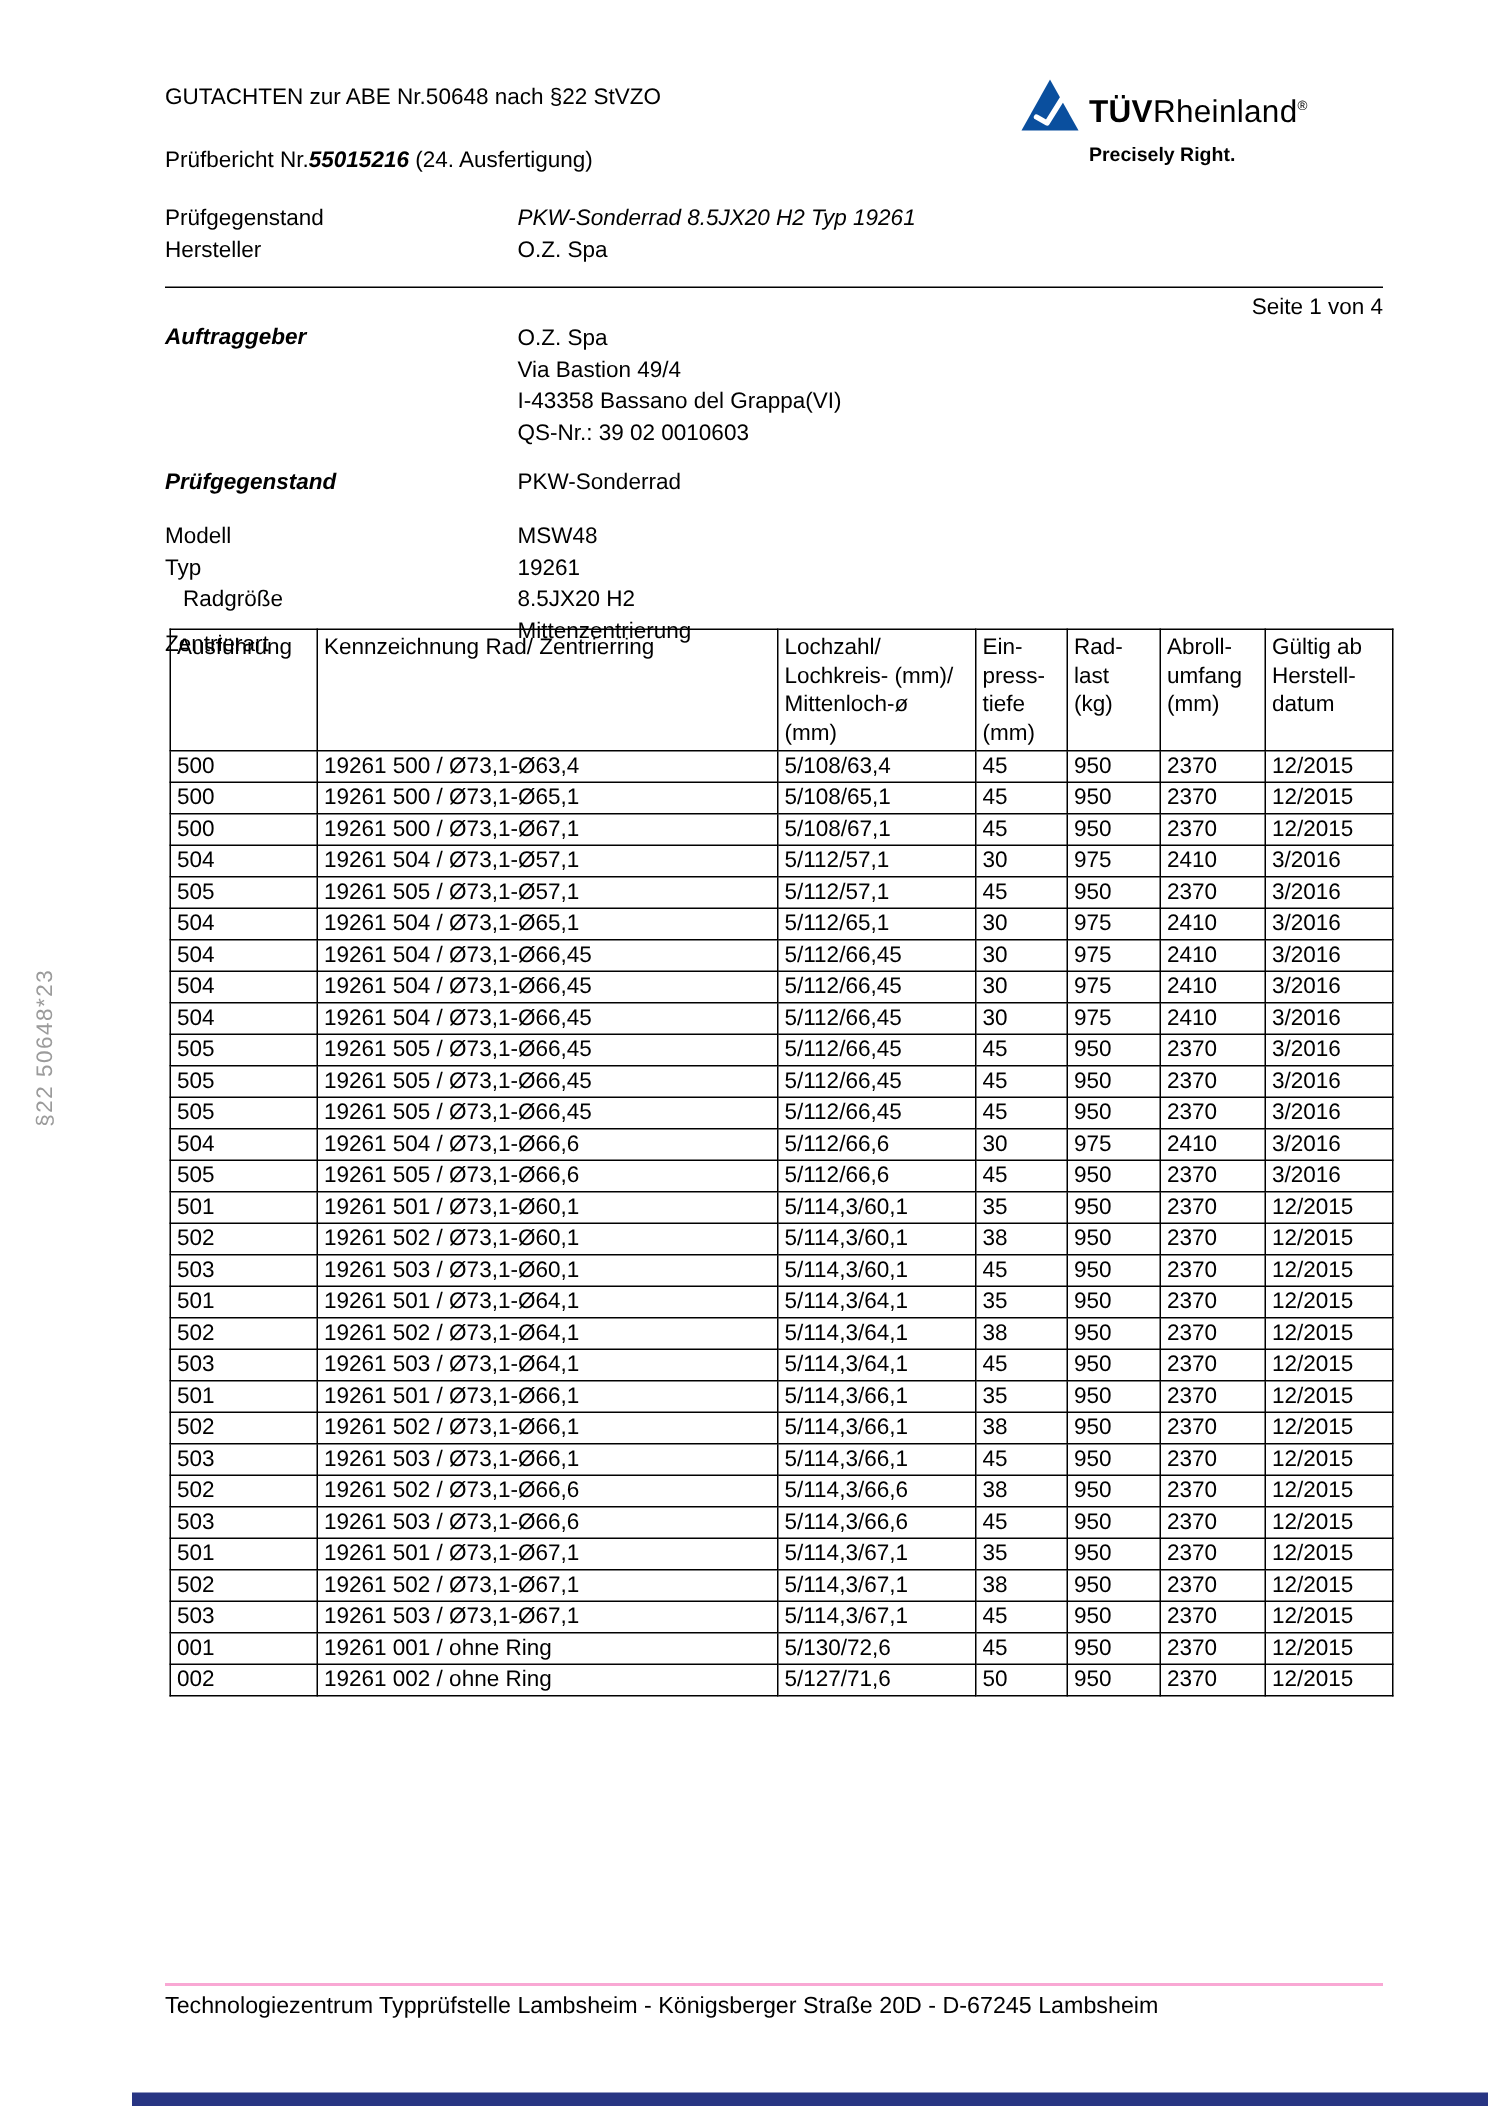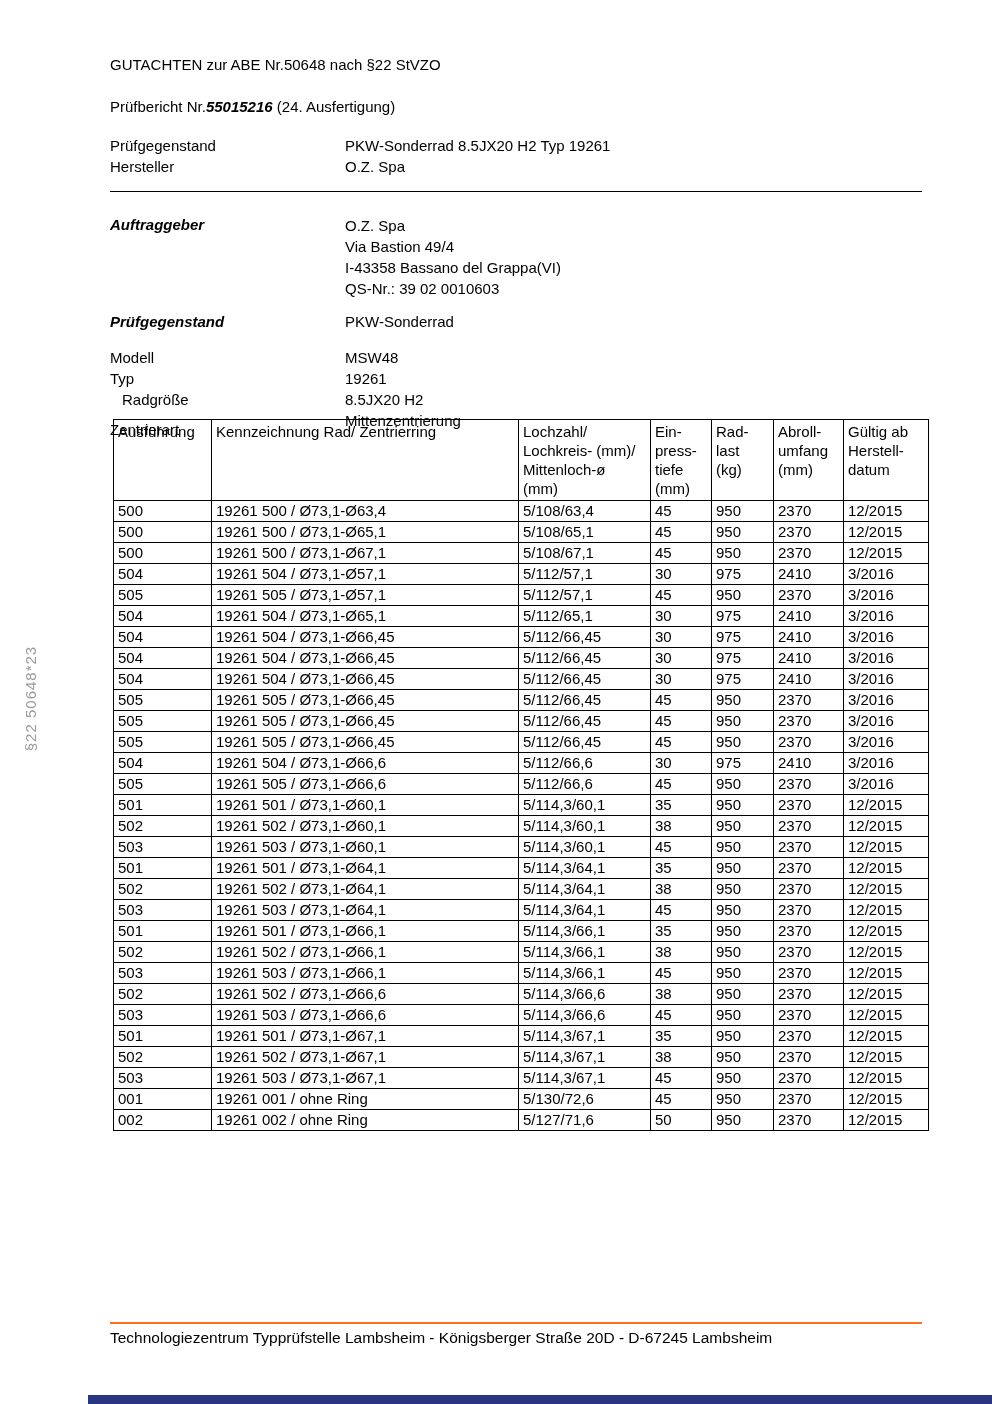--- a/index.html
+++ b/index.html
@@ -48,39 +48,52 @@
   .side-text {
     left:-45px; top:690px; width:150px;
     transform:rotate(-90deg);
     color:#9b9b9b;
     font-size:15px;
     letter-spacing:1px;
     text-align:center;
   }
 
   
-  .footer { left:110px; top:1322px; width:812px; border-top:2px solid #f97316; padding-top:5px; font-size:15.5px; }
+  .footer { left:110px; top:1322px; width:812px; border-top:2px solid #f9a8d4; padding-top:5px; font-size:15.5px; }
   .blue-bar { left:88px; right:0; bottom:0; height:9px; background:#283583; }
 </style>
 </head>
 <body>
 
 <div class="page">
 
   <div class="abs fs gutachten">GUTACHTEN zur ABE Nr.50648 nach §22 StVZO</div>
 
+  <div class="abs logo">
+    <div class="logo-top">
+      <span>
+        <svg class="logo-tri" viewBox="0 0 40 36" xmlns="http://www.w3.org/2000/svg">
+          <path d="M20 1 L39 35 L1 35 Z" fill="#0a4f9e"></path>
+          <path d="M11 26 L18 30 L28 14" fill="none" stroke="#ffffff" stroke-width="3.6" stroke-linecap="round" stroke-linejoin="round"></path>
+        </svg>
+      </span>
+      <span class="logo-text"><b>TÜV</b><span>Rheinland</span><span class="reg">®</span></span>
+    </div>
+    <div class="logo-tag">Precisely Right.</div>
+  </div>
 
   <div class="abs fs pruefbericht"><span>Prüfbericht Nr.</span><span class="bold">55015216</span><span> (24. Ausfertigung)</span></div>
 
   <div class="abs fs lbl-col" style="top:136px;">Prüfgegenstand</div>
-  <div class="abs fs val-col" style="top:136px;">PKW-Sonderrad 8.5JX20 H2 Typ 19261</div>
+  <div class="abs fs val-col" style="top:136px;font-style:italic;">PKW-Sonderrad 8.5JX20 H2 Typ 19261</div>
   <div class="abs fs lbl-col" style="top:157px;">Hersteller</div>
   <div class="abs fs val-col" style="top:157px;">O.Z. Spa</div>
 
   <div class="abs rule1"></div>
+  <div class="abs fs seite">Seite  1  von 4</div>
 
   <div class="abs fs bold lbl-col" style="top:215px;">Auftraggeber</div>
   <div class="abs fs val-col addr-lines" style="top:215px;">
     <div>O.Z. Spa</div>
     <div>Via Bastion 49/4</div>
     <div>I-43358 Bassano del Grappa(VI)</div>
     <div>QS-Nr.: 39 02 0010603</div>
   </div>
 
   <div class="abs fs bold lbl-col" style="top:312px;">Prüfgegenstand</div>

